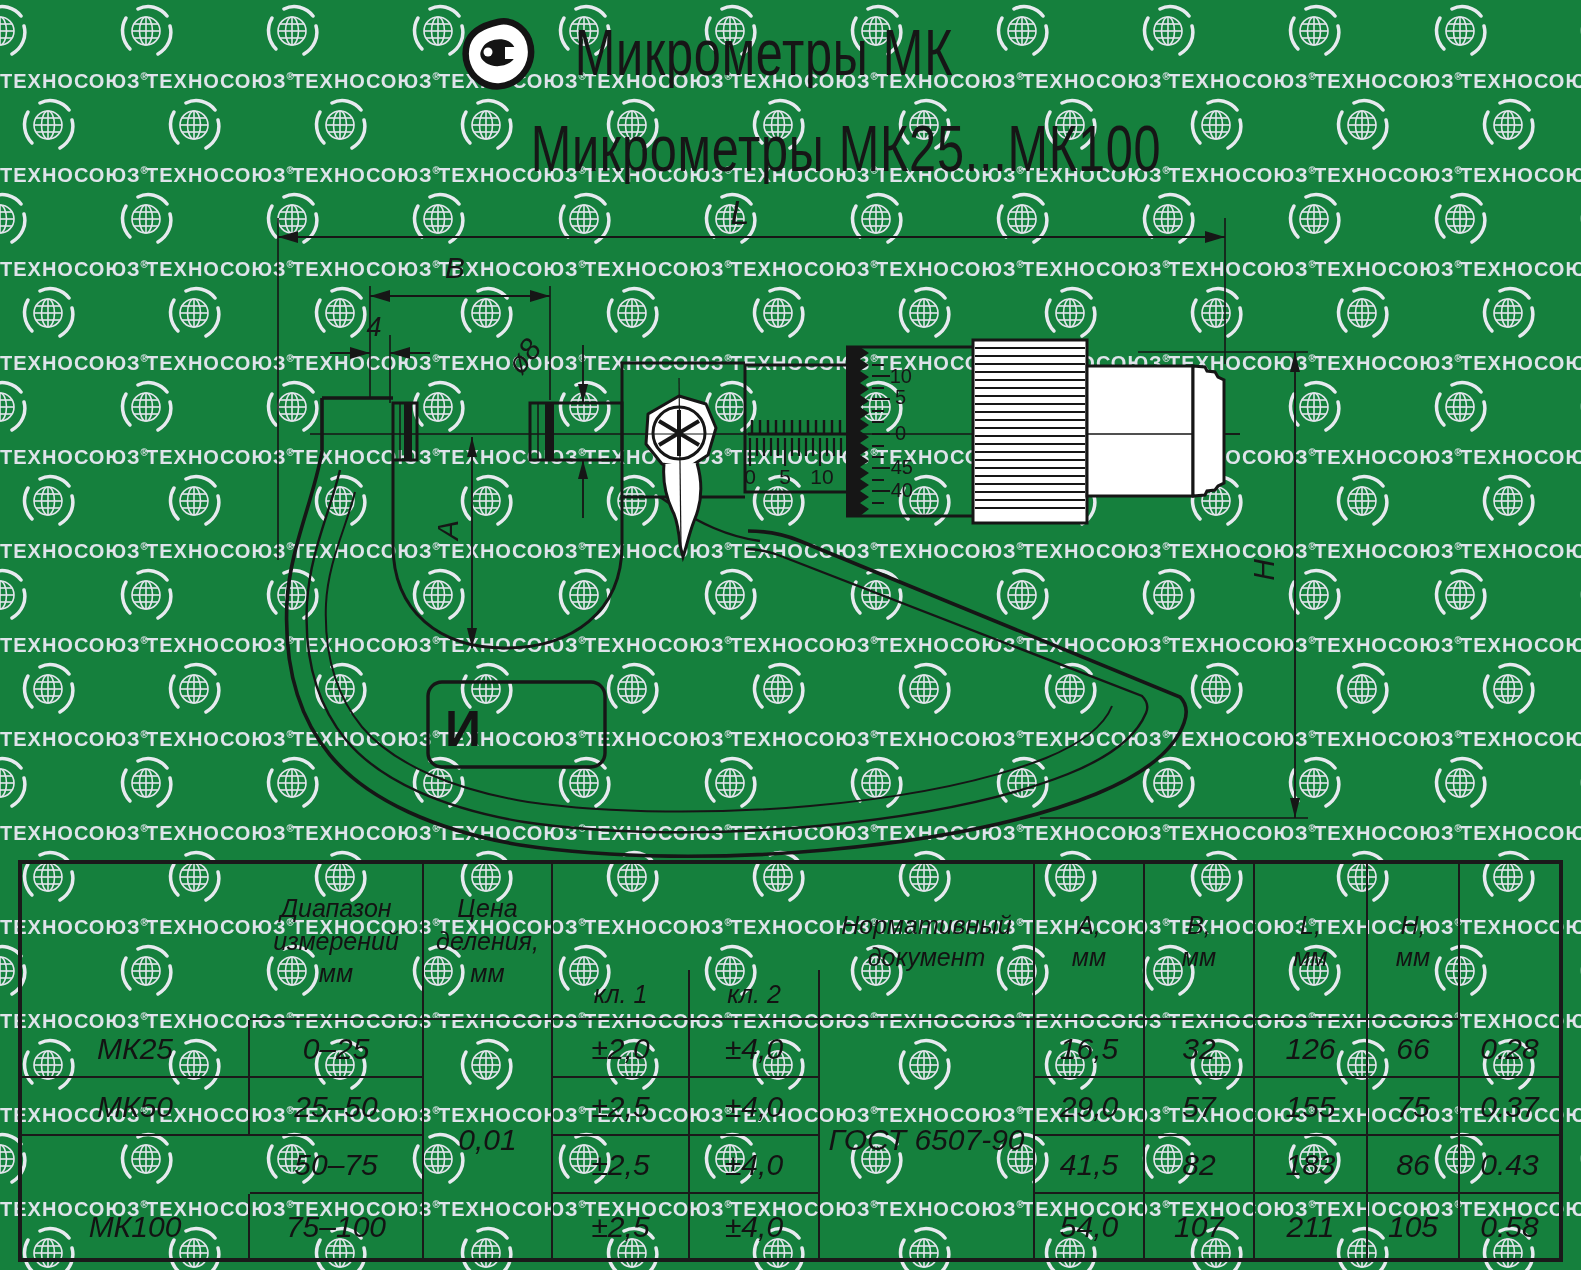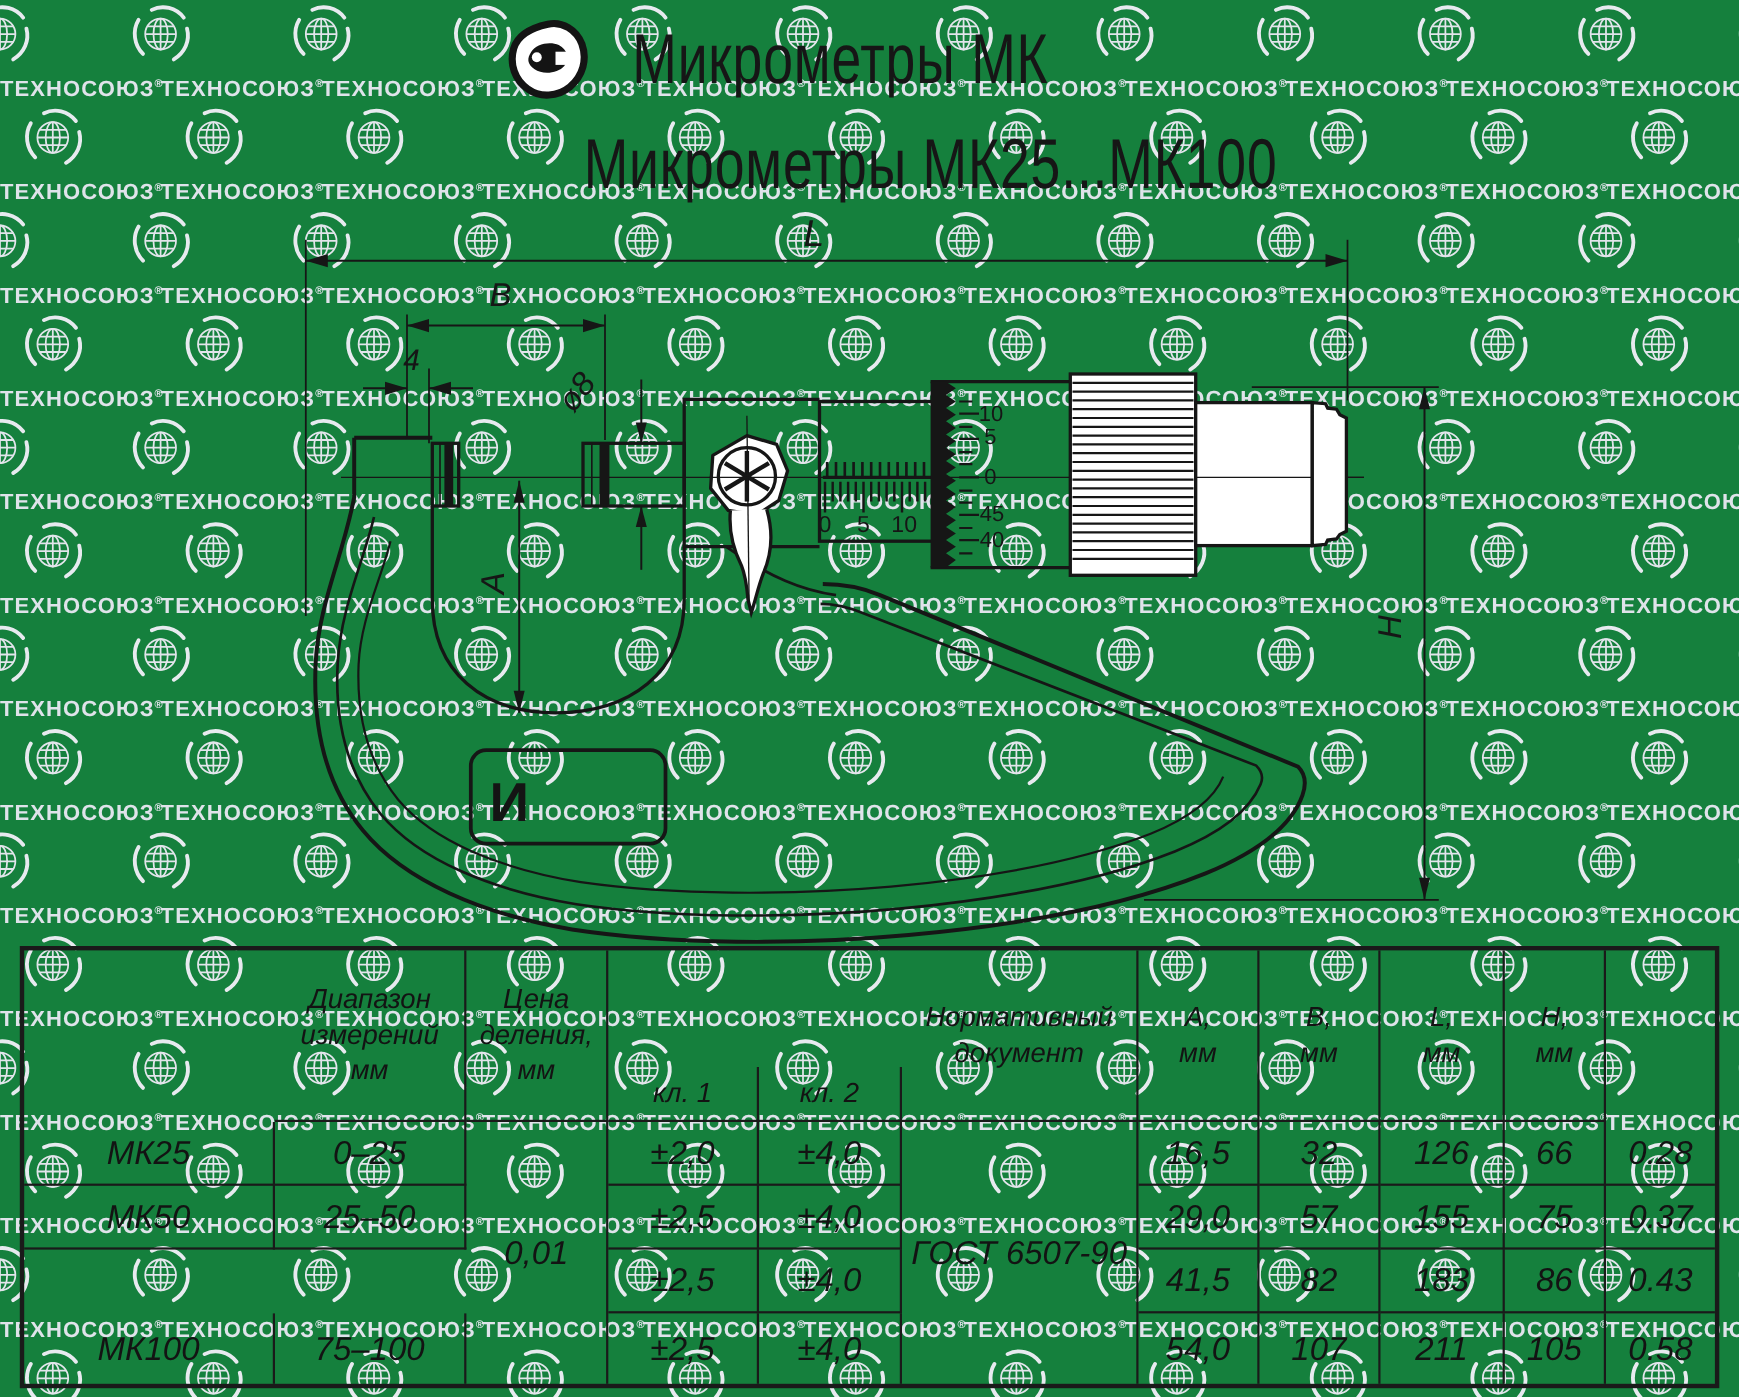--- a/index.html
+++ b/index.html
@@ -2834,20 +2834,23 @@
     <div class="c val" style="grid-column:9;grid-row:4">
         <span>155</span>
       </div>
     <div class="c val" style="grid-column:10;grid-row:4">
         <span>75</span>
       </div>
     <div class="c val nr" style="grid-column:11;grid-row:4">
         <span>0.37</span>
       </div>
 
+    <div class="c val" style="grid-column:2;grid-row:5">
+        <span>50–75</span>
+      </div>
     <div class="c val" style="grid-column:4;grid-row:5">
         <span>±2,5</span>
       </div>
     <div class="c val" style="grid-column:5;grid-row:5">
         <span>±4,0</span>
       </div>
     <div class="c val" style="grid-column:7;grid-row:5">
         <span>41,5</span>
       </div>
     <div class="c val" style="grid-column:8;grid-row:5">

